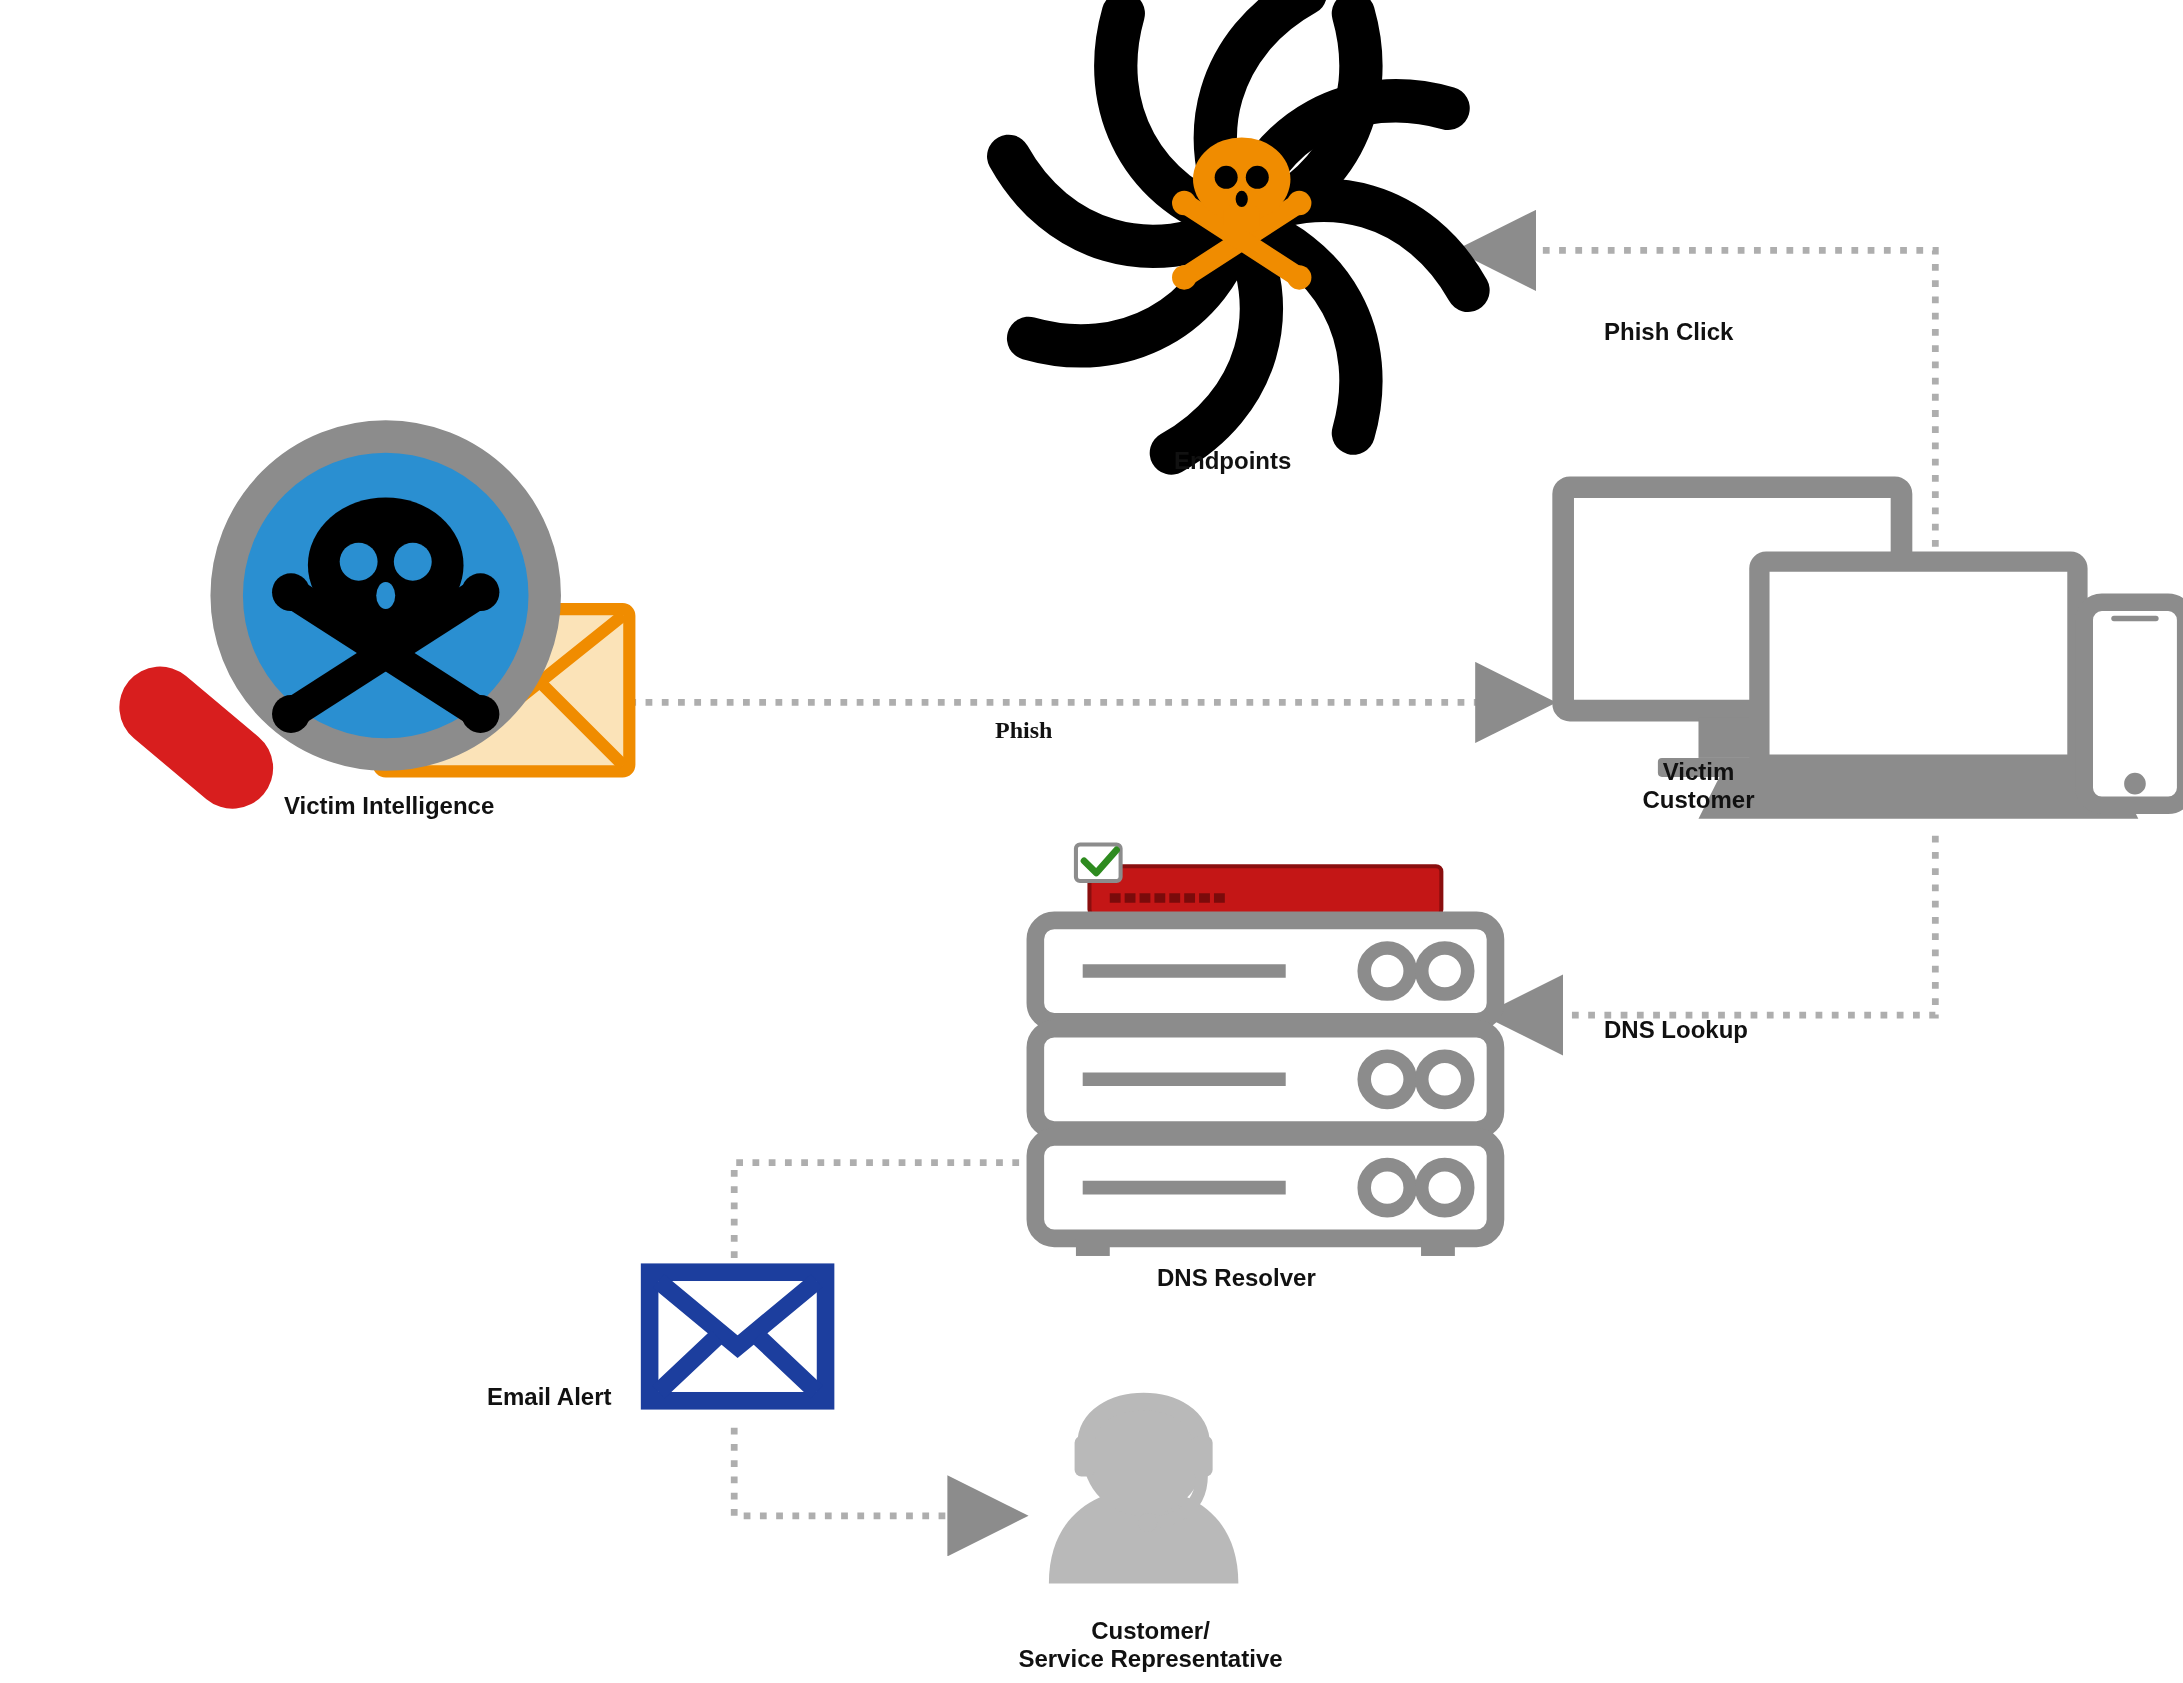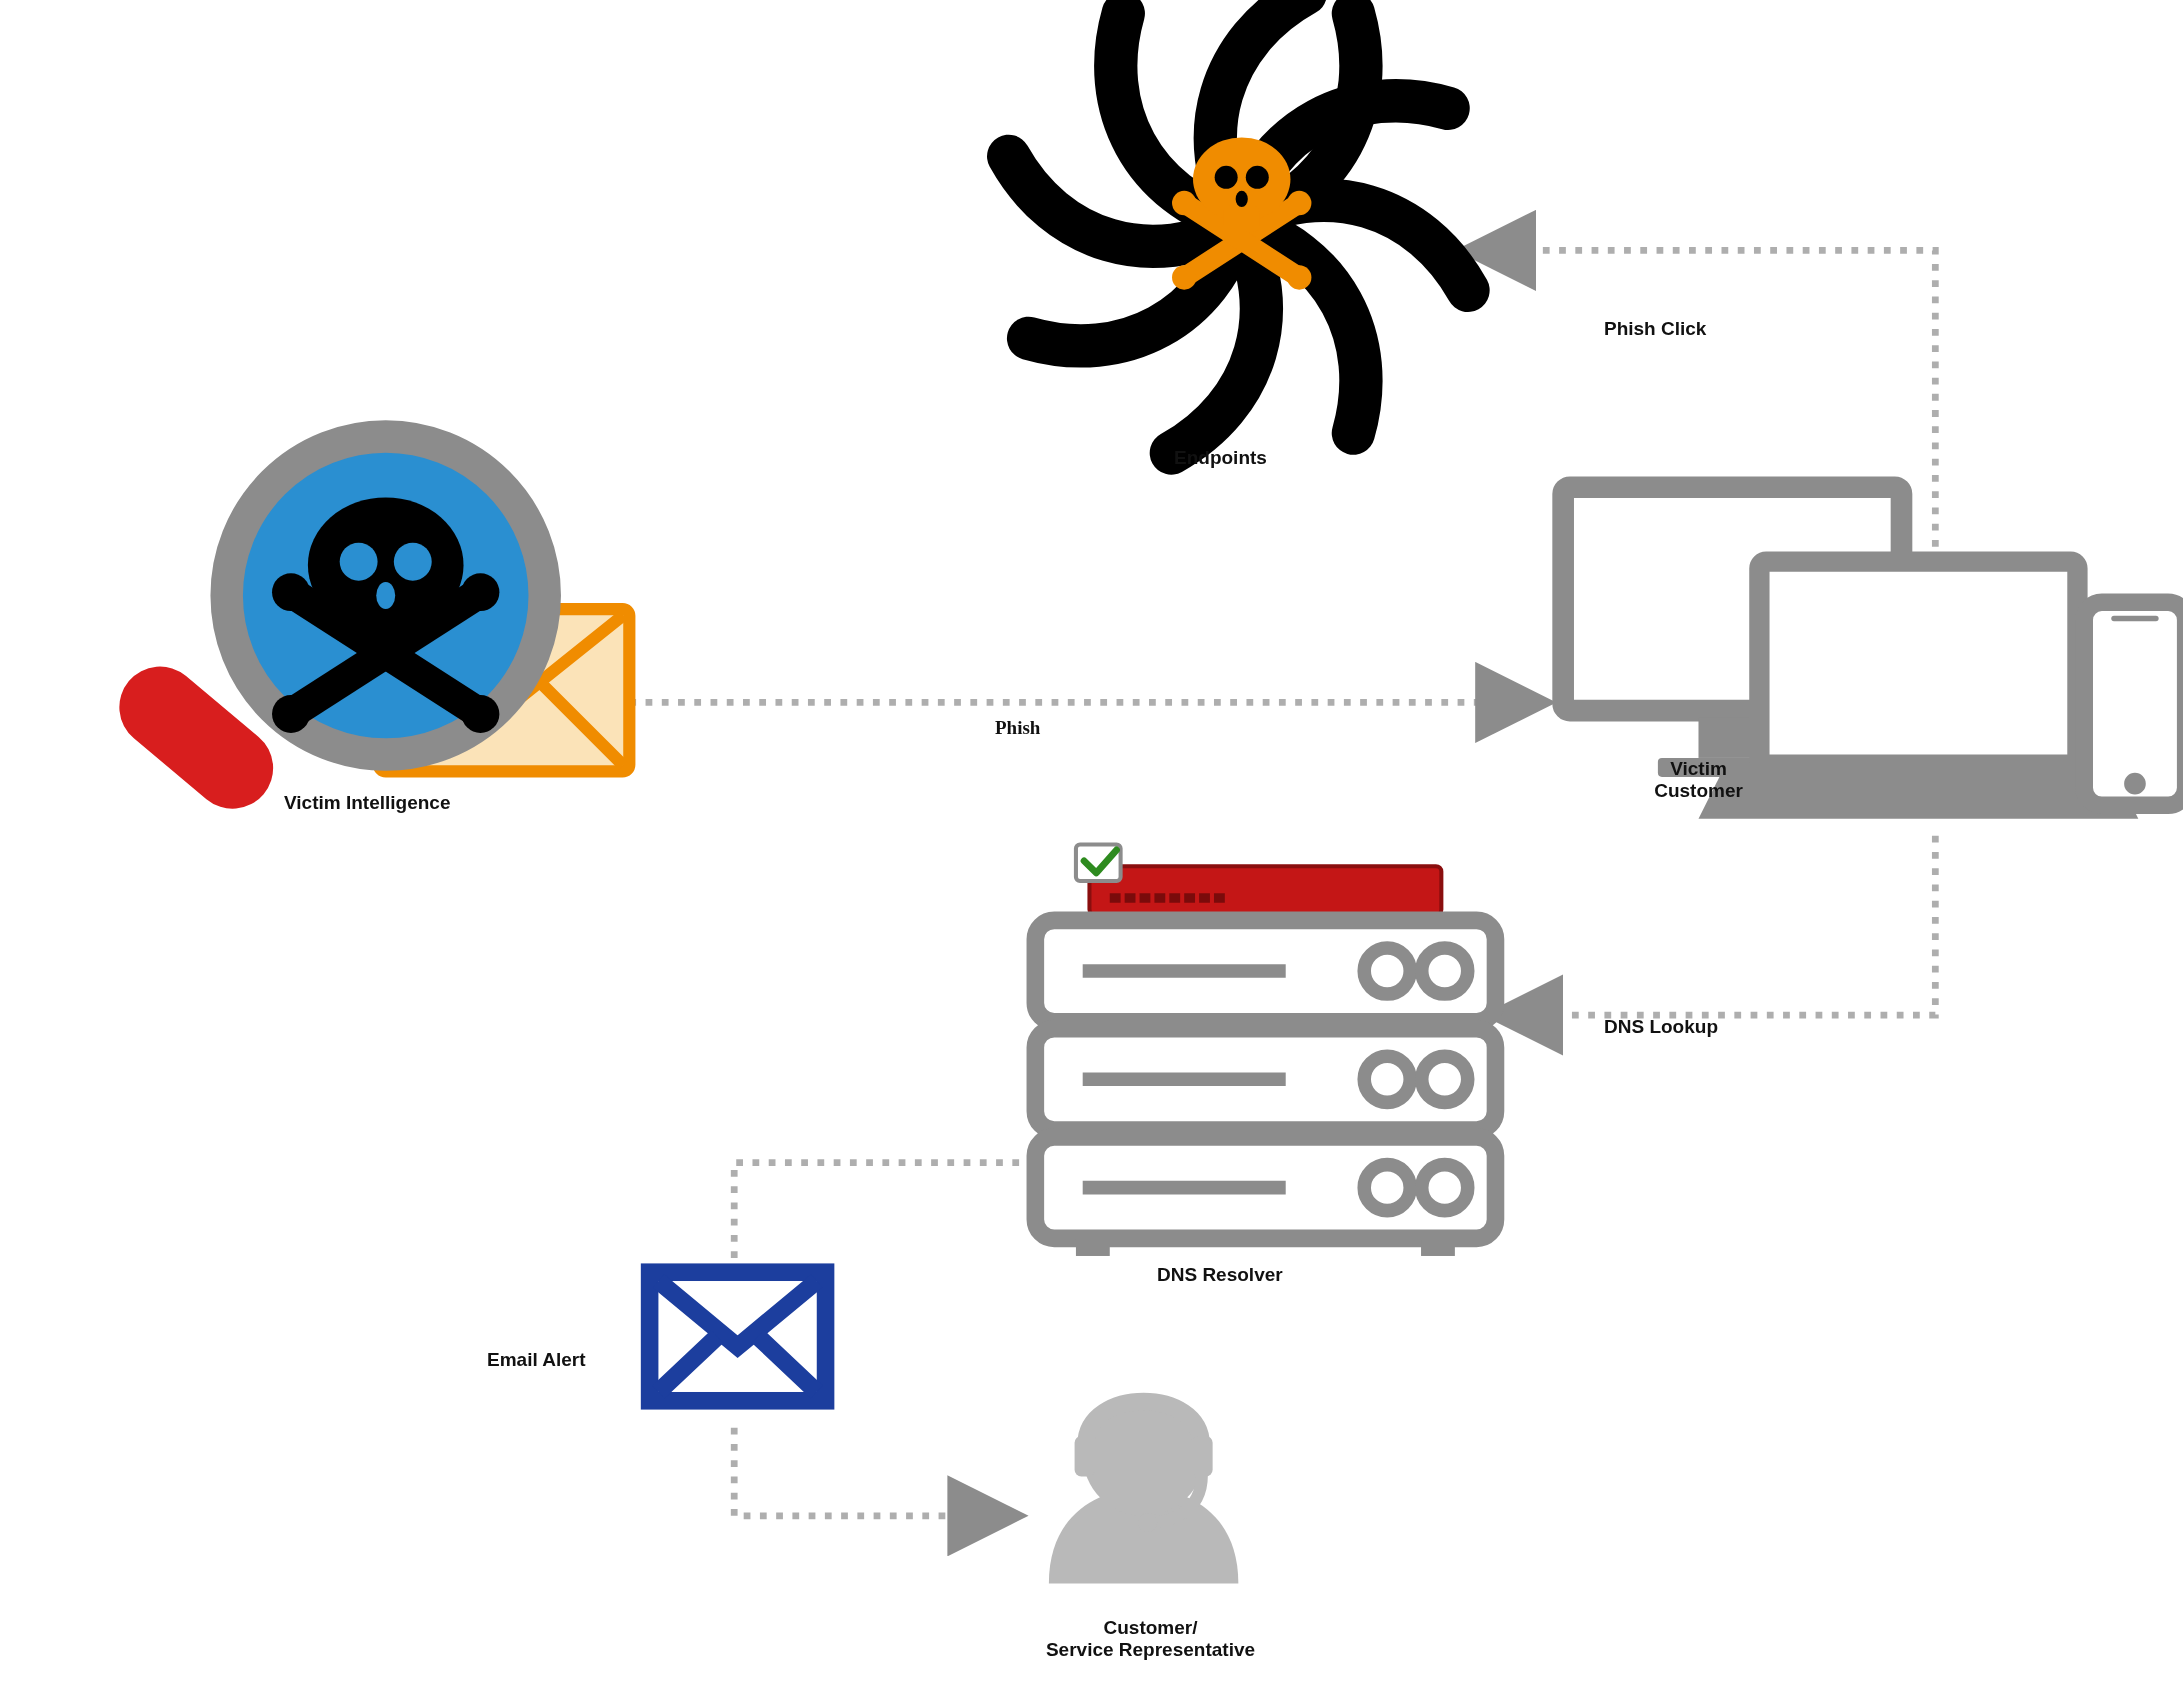--- a/index.html
+++ b/index.html
@@ -13,21 +13,21 @@
   .canvas {
     position: relative;
     width: 2183px;
     height: 1683px;
     background: #ffffff;
   }
   .label {
     position: absolute;
     font-weight: 700;
     color: #111;
-    font-size: 19px;
+    font-size: 24px;
     line-height: 1.15;
     text-align: center;
     white-space: nowrap;
   }
   .label.multi { white-space: normal; }
   svg.overlay {
     position: absolute;
     top: 0;
     left: 0;
     width: 2183px;
@@ -244,21 +244,21 @@
 
   <div class="label" style="left:1174px; top:447px;">Endpoints</div>
 
   <div class="label multi" style="left:1624px; top:758px; width:149px;">
     <span>Victim</span><br>
     <span>Customer</span>
   </div>
 
   <div class="label" style="left:1157px; top:1264px;text-align:center;">DNS Resolver</div>
 
-  <div class="label" style="left:487px; top:1349px;">Email Alert</div>
+  <div class="label" style="left:487px; top:1383px;">Email Alert</div>
 
   <div class="label multi" style="left:995px; top:1597px; width:311px;margin-top:20px;">
     <span>Customer/</span><br>
     <span>Service Representative</span>
   </div>
 
   <div class="label" style="left:995px; top:717px;font-family:Liberation Serif, serif;">Phish</div>
 
   <div class="label" style="left:1604px; top:318px;">Phish Click</div>
 

